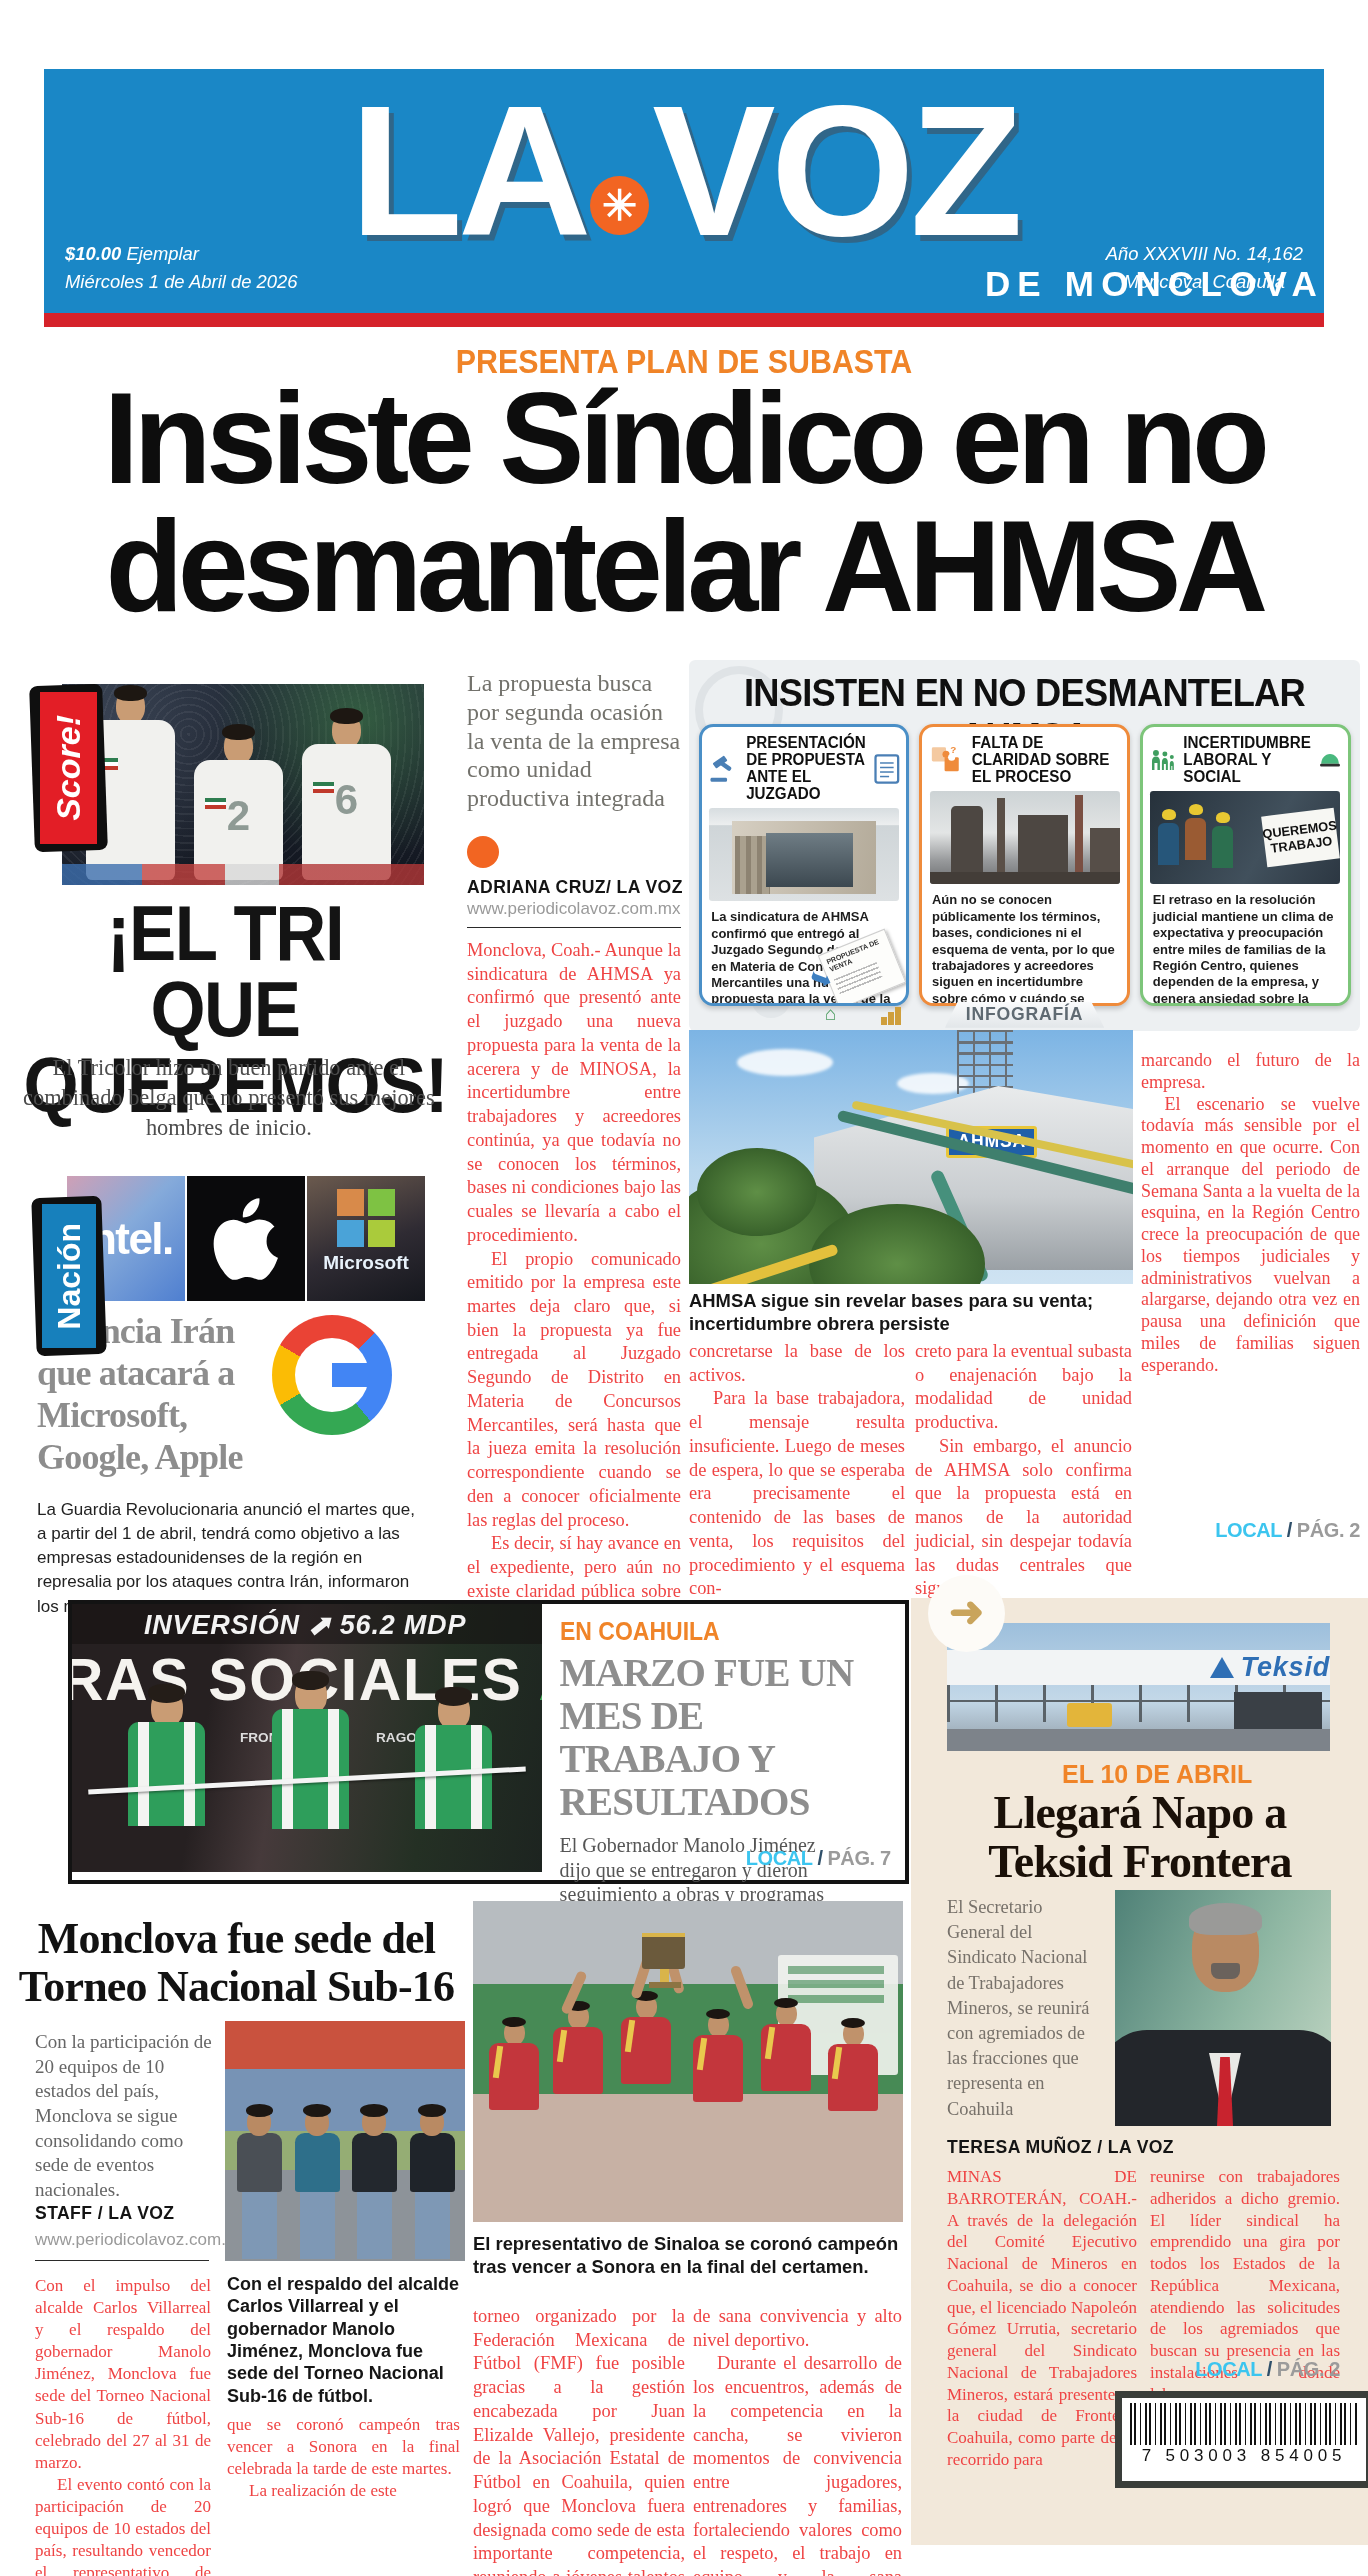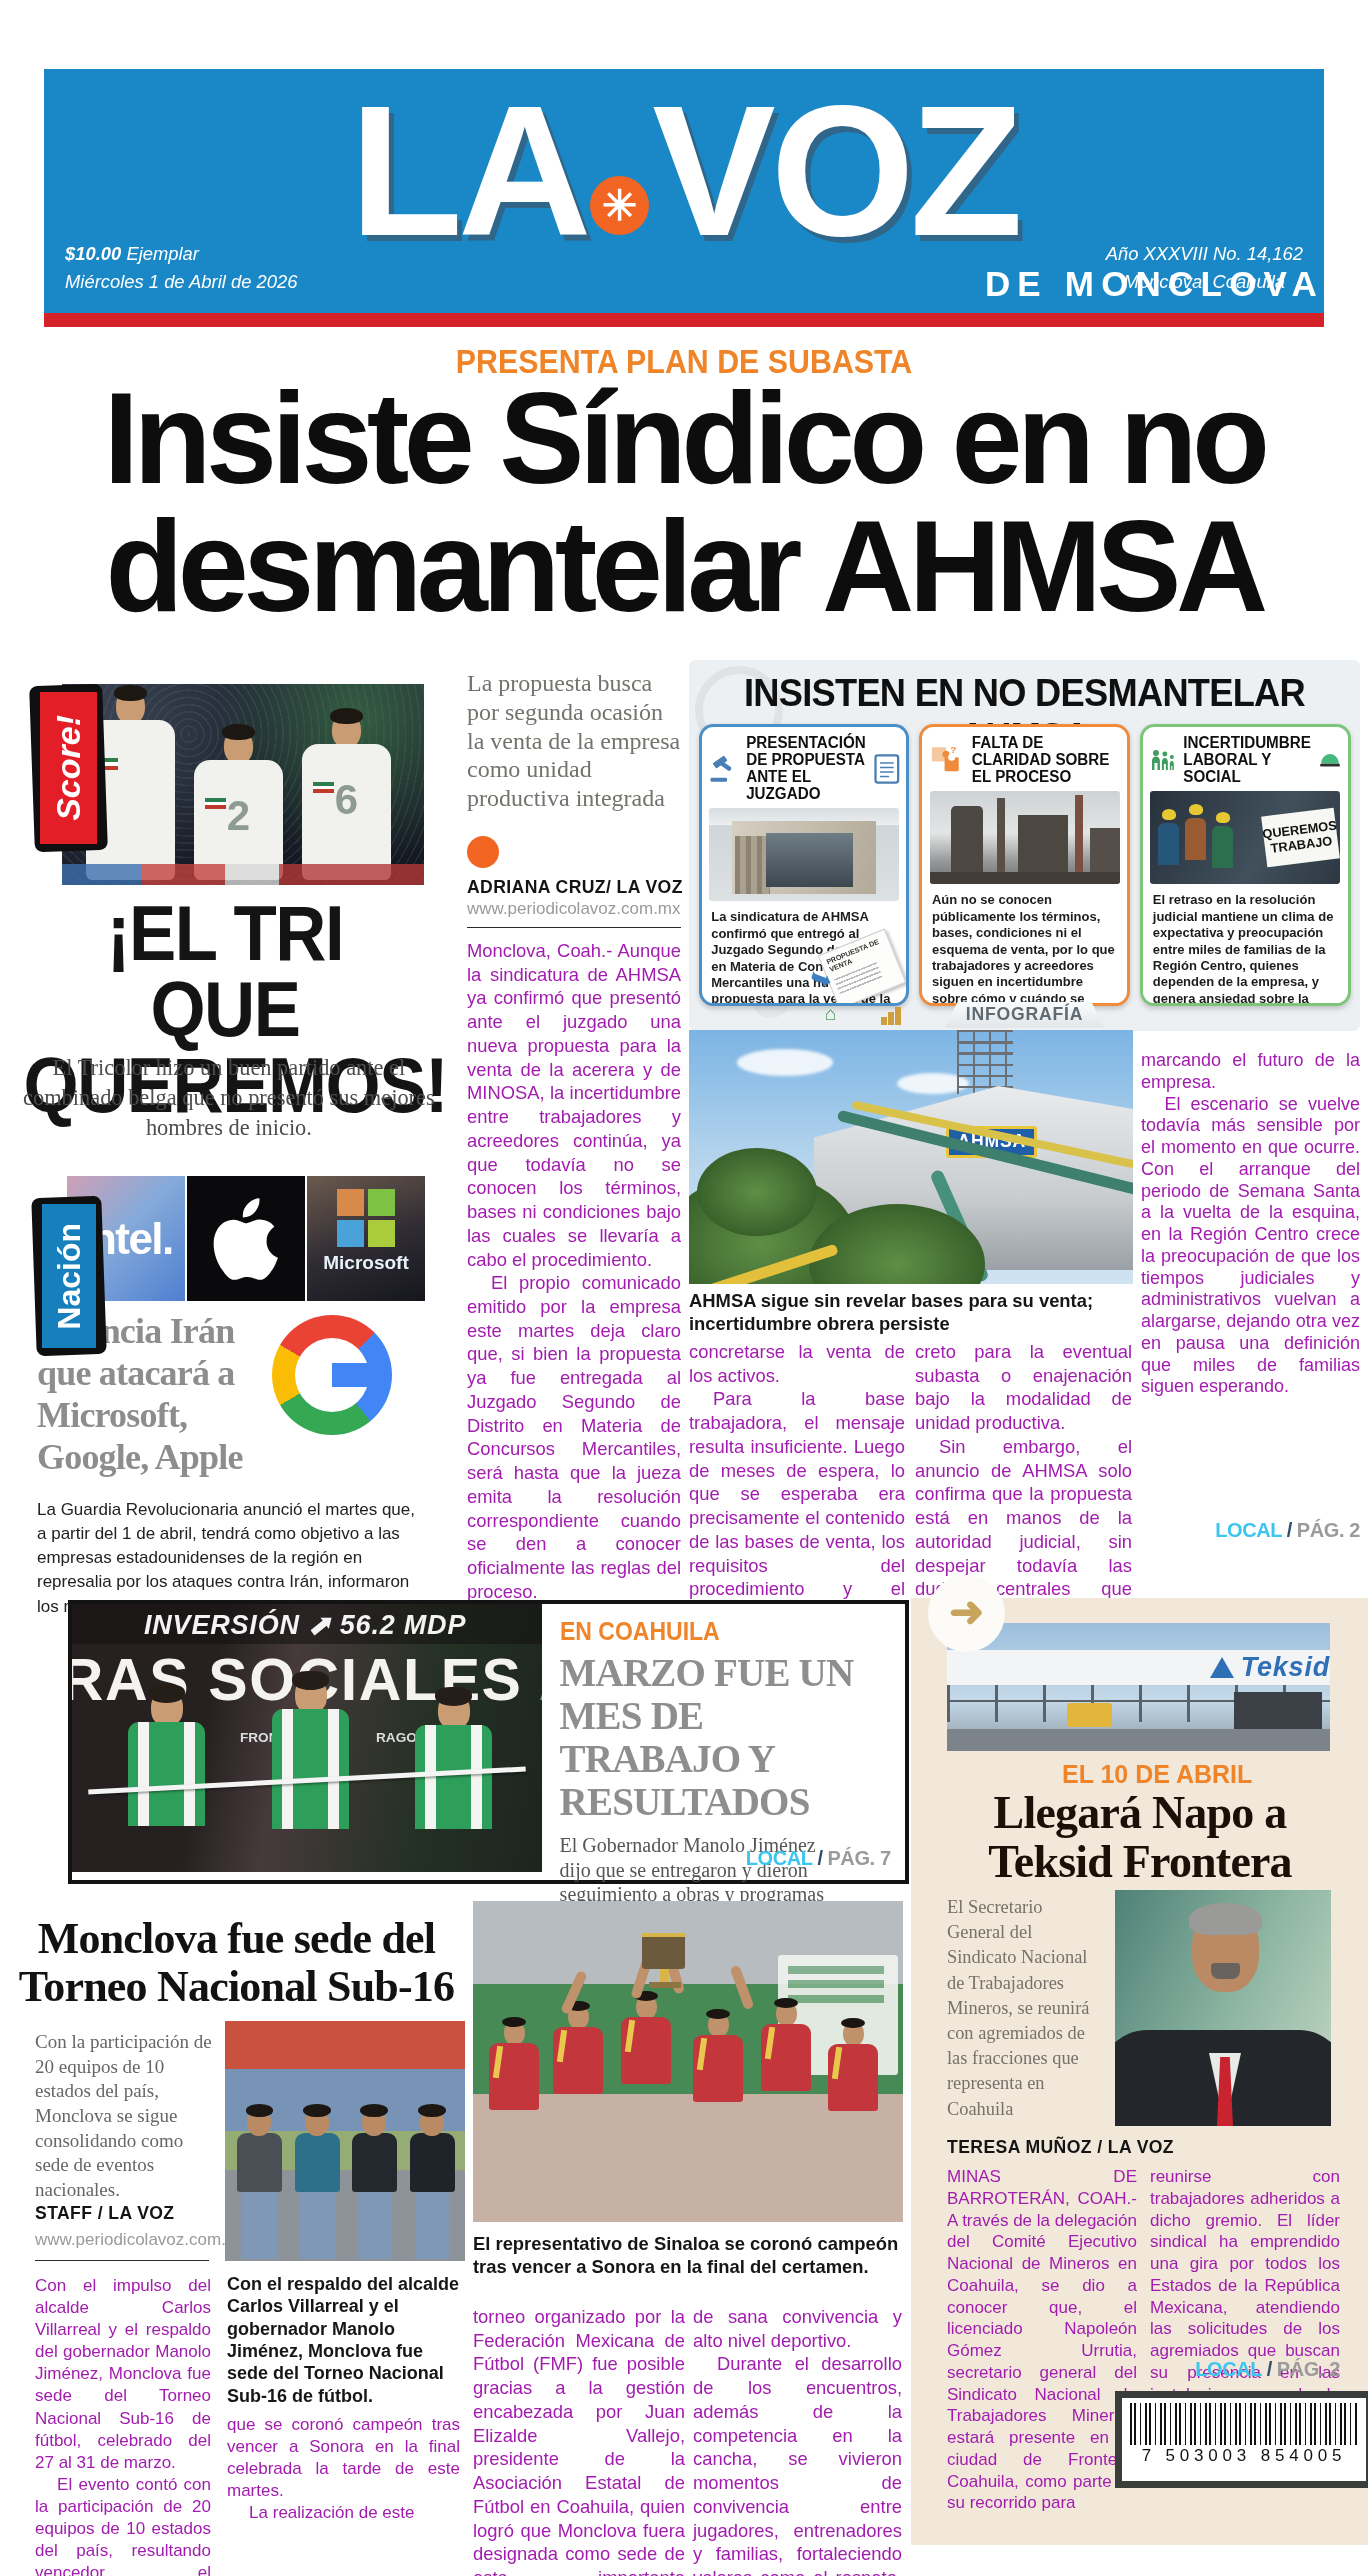--- a/index.html
+++ b/index.html
@@ -80,21 +80,21 @@
   .g-ring::before{content:"";position:absolute;inset:23px;background:#fff;border-radius:50%}
   .g-ring::after{content:"";position:absolute;right:1.6px;top:48px;width:58px;height:24px;background:#4285f4}
   .nacion-body{left:37px;top:1498px;width:382px;font-size:17px;line-height:1.42;color:#222;text-align:left}
 
   
   .standfirst{left:467px;top:669px;width:217px;font-size:24px;line-height:1.2;color:#73726c}
   .o-dot{left:467px;top:836px;width:32px;height:32px;border-radius:50%;background:#f26522}
   .byline{font-weight:700;font-size:17.6px;letter-spacing:0.4px;color:#141414}
   .byline-url{font-size:17px;color:#9a9a9a}
   .rule{border-top:1.6px solid #2a2a2a}
-  .col-body{font-family:Liberation Sans, sans-serif;font-size:18.4px;line-height:1.29;color:#a21caf}
+  .col-body{font-family:Liberation Serif, serif;font-size:18.4px;line-height:1.29;color:#ef4444}
   .c2{left:467px;top:925px;width:214px}
   .c3{left:689px;top:1340px;width:216px}
   .c4{left:915px;top:1340px;width:217px}
   .c5{left:1141px;top:1050px;width:219px;font-size:18px;line-height:1.21}
   .cred{font-weight:700;font-size:20px;letter-spacing:-0.4px}
   .cred .lc{color:#3cc5ef}
   .cred .sep{color:#30506a;margin:0 4.8px}
   .cred .pg{color:#9b9b9b}
   .cred-c5{left:1141px;top:1519px;width:219px;text-align:right}
 
@@ -335,21 +335,21 @@
   <div class="abs o-dot"></div>
   <div class="abs byline" style="left:467px;top:877px">ADRIANA CRUZ/ LA VOZ</div>
   <div class="abs byline-url" style="left:467px;top:899px">www.periodicolavoz.com.mx</div>
   <div class="abs rule" style="left:467px;top:927px;width:214px"></div>
   <div class="abs col-body body-text c2" style="top:939px">
       <p>Monclova, Coah.- Aunque la sindicatura de AHMSA ya confirmó que presentó ante el juzgado una nueva propuesta para la venta de la acerera y de MINOSA, la incertidumbre entre trabajadores y acreedores continúa, ya que todavía no se conocen los términos, bases ni condiciones bajo las cuales se llevaría a cabo el procedimiento.</p>
       <p>El propio comunicado emitido por la empresa este martes deja claro que, si bien la propuesta ya fue entregada al Juzgado Segundo de Distrito en Materia de Concursos Mercantiles, será hasta que la jueza emita la resolución correspondiente cuando se den a conocer oficialmente las reglas del proceso.</p>
       <p>Es decir, sí hay avance en el expediente, pero aún no existe claridad pública sobre cómo, cuándo y bajo qué condiciones podría</p>
     </div>
   <div class="abs col-body body-text c3">
-      <p>concretarse la venta de los activos.</p>
+      <p>concretarse la base de los activos.</p>
       <p>Para la base trabajadora, el mensaje resulta insuficiente. Luego de meses de espera, lo que se esperaba era precisamente el contenido de las bases de venta, los requisitos del procedimiento y el esquema con-</p>
     </div>
   <div class="abs col-body body-text c4">
       <p>creto para la eventual subasta o enajenación bajo la modalidad de unidad productiva.</p>
       <p>Sin embargo, el anuncio de AHMSA solo confirma que la propuesta está en manos de la autoridad judicial, sin despejar todavía las dudas centrales que siguen</p>
     </div>
   <div class="abs col-body body-text c5">
       <p>marcando el futuro de la empresa.</p>
       <p>El escenario se vuelve todavía más sensible por el momento en que ocurre. Con el arranque del periodo de Semana Santa a la vuelta de la esquina, en la Región Centro crece la preocupación de que los tiempos judiciales y administrativos vuelvan a alargarse, dejando otra vez en pausa una definición que miles de familias siguen esperando.</p>
     </div>

